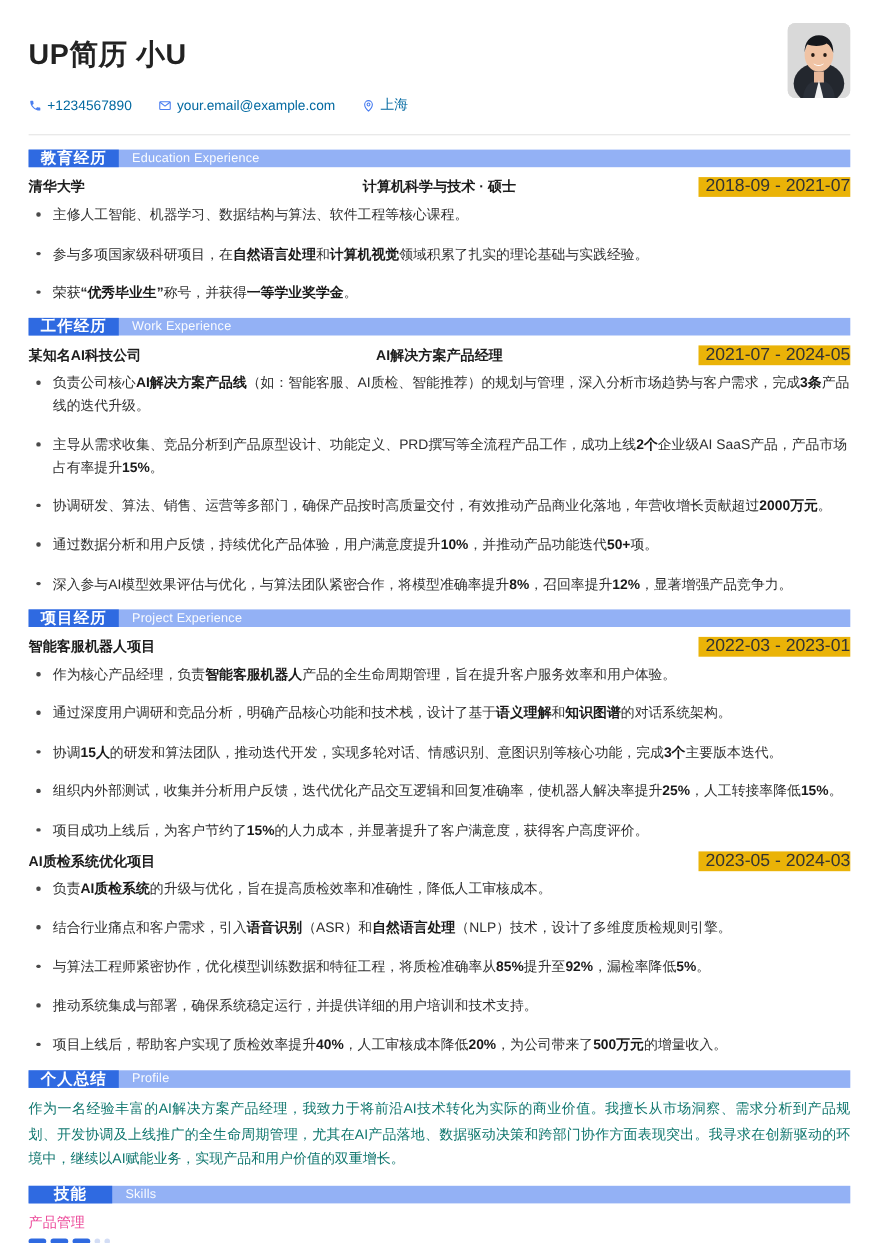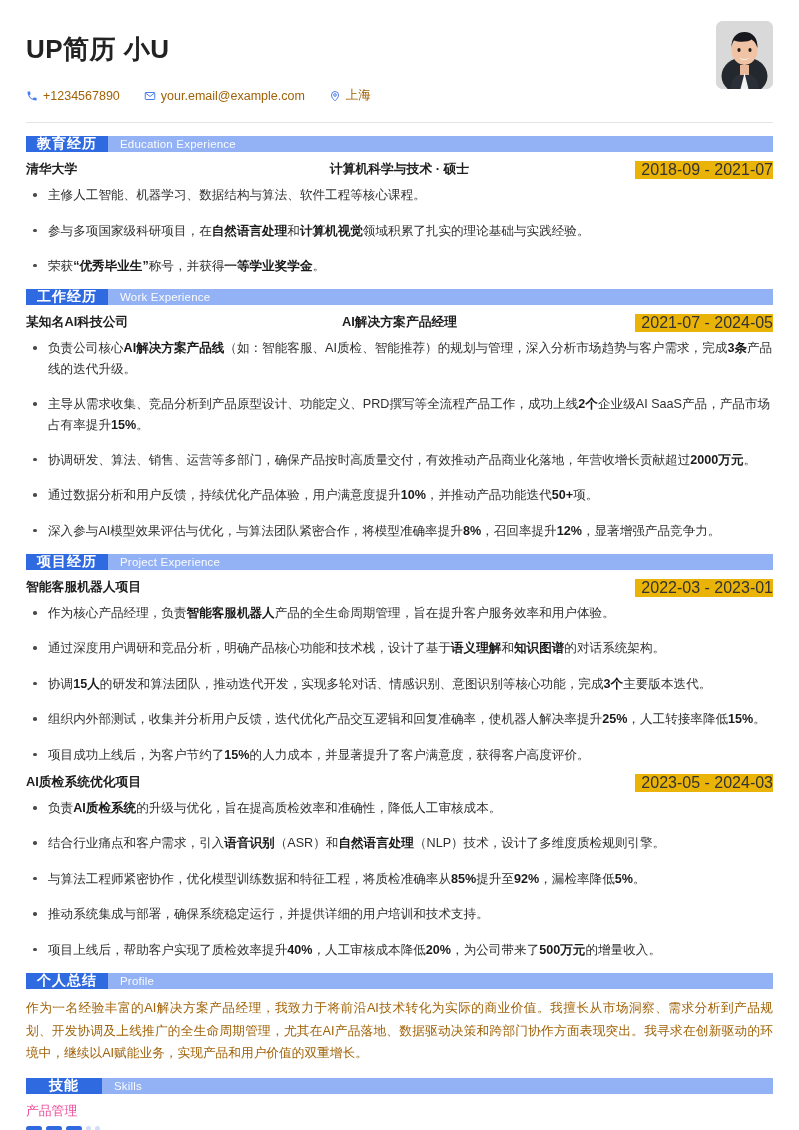--- a/index.html
+++ b/index.html
@@ -14,21 +14,21 @@
   .page { width: 799px; padding: 0 26px; position: relative; }
 
   
   .header { padding-top: 22px; position: relative; min-height: 92px; }
   .name {
     font-size: 26px; font-weight: bold; color: #222; letter-spacing: 0.5px;
     line-height: 1.2; padding-top: 12px;
   }
   .contact-row {
     display: flex; align-items: center; gap: 24px;
-    margin-top: 22px; font-size: 12.5px; color: #a16207;
+    margin-top: 22px; font-size: 12.5px; color: #0369a1;
   }
   .contact-item { display: flex; align-items: center; gap: 5px; white-space: nowrap; }
   .contact-item .ic { color: #4a7ef0; display: inline-flex; align-items: center; }
   .contact-item .ic svg { display: block; }
 
   .avatar {
     position: absolute; right: 0px; top: 21px;
     width: 57px; height: 68px; border-radius: 7px; overflow: hidden;
     background: #dcdcdc;
   }
@@ -47,21 +47,21 @@
     padding: 0 11px; letter-spacing: 1px; min-width: 76px;
   }
   .sec-head .en {
     color: #ffffff; font-size: 11.5px; display: flex; align-items: center;
     padding-left: 12px; opacity: 0.95; letter-spacing: 0.2px;
   }
 
   
   .entry { margin-top: 9px; }
   .entry-head {
-    display: flex; align-items: flex-start; font-size: 12.8px;
+    display: flex; align-items: center; font-size: 12.8px;
     font-weight: bold; color: #1d1d1d; position: relative; padding-bottom: 2px;
   }
   .entry-head .org { flex: 0 0 auto; }
   .entry-head .role {
     position: absolute; left: 0; right: 0; text-align: center;
     font-weight: bold; pointer-events: none;
   }
   .entry-head .date {
     margin-left: auto; font-weight: normal; font-size: 16px; color: #333;
     z-index: 2; background: #eab308; padding-left: 6px;
@@ -74,21 +74,21 @@
   }
   ul.bullets li:first-child { margin-top: 4px; }
   ul.bullets li::before {
     content: ""; position: absolute; left: 7px; top: 8px;
     width: 3.5px; height: 3.5px; border-radius: 50%; background: #4a4a4a;
   }
   ul.bullets li b { font-weight: bold; color: #1a1a1a; }
 
   
   .profile-text {
-    font-size: 12.7px; line-height: 1.78; color: #a16207;
+    font-size: 12.7px; line-height: 1.78; color: #0f766e;
     text-align: justify; margin-top: 7px;
   }
 
   
   .skill { margin-top: 9px; }
   .skill-name { font-size: 12.8px; font-weight: normal; color: #ec4899; }
   .skill-bars { display: flex; align-items: center; gap: 4px; margin: 6px 0 5px 0; }
   .skill-bars .seg { width: 16px; height: 5px; border-radius: 2.5px; background: #2f6ae1; }
   .skill-bars .seg.off { width: 5px; background: #d3ddf5; }
   .skill-desc { font-size: 12.3px; color: #000000; line-height: 1.5; }

